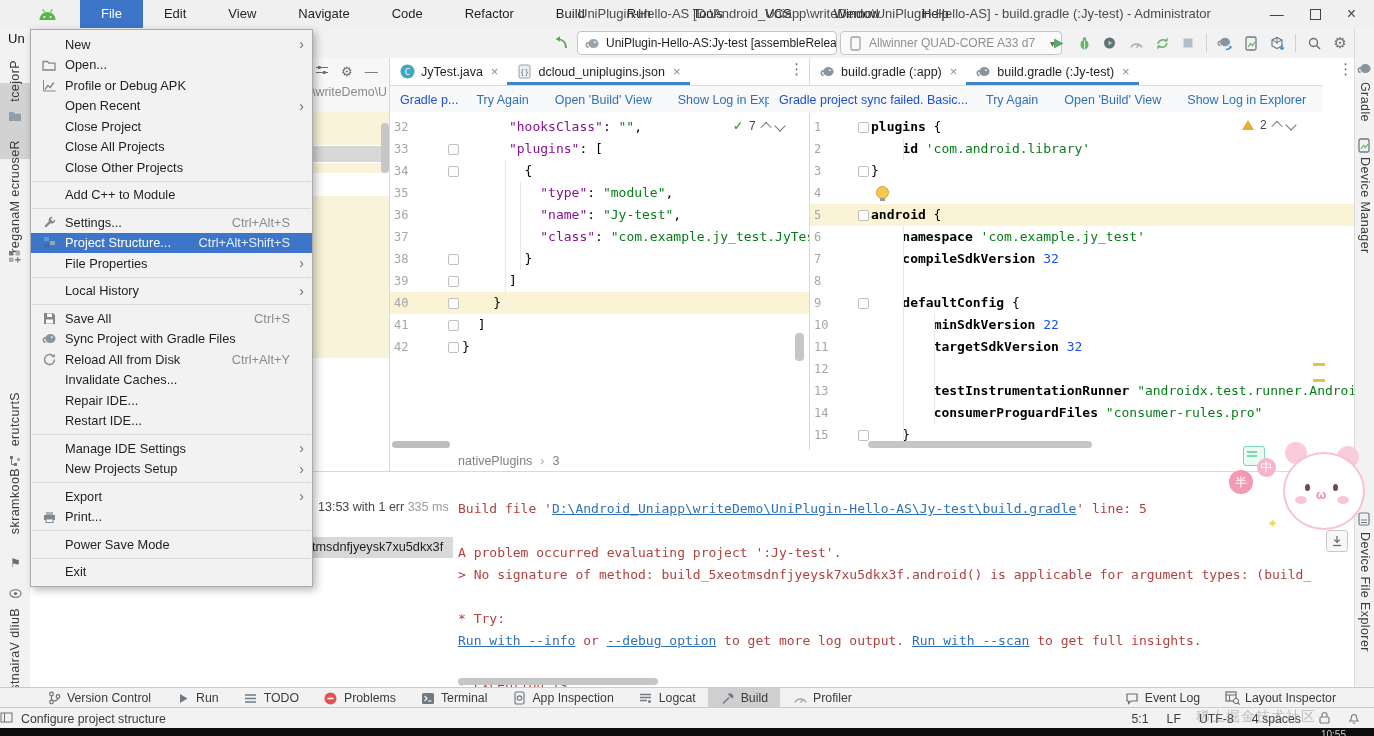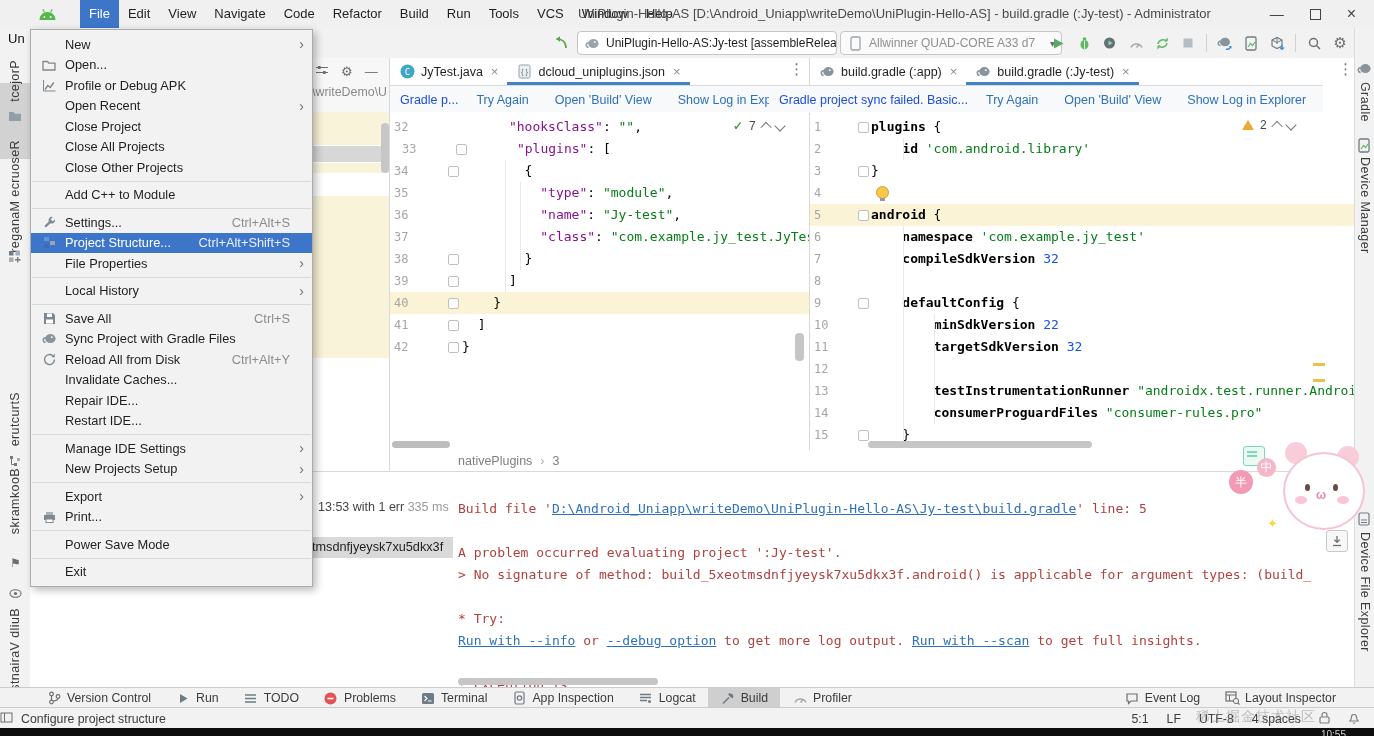--- a/index.html
+++ b/index.html
@@ -4,21 +4,21 @@
 <style>
   html,body{margin:0;padding:0;background:#e9e9e9}
   .screen{position:relative;width:1374px;height:736px;background:#fff;overflow:hidden;
     font-family:"Liberation Sans",sans-serif;font-size:13px;color:#1f1f1f;-webkit-font-smoothing:antialiased}
   .abs{position:absolute}
   .ic{display:inline-flex;align-items:center;justify-content:center;width:16px;height:16px;flex:0 0 auto}
 
   
   .titlebar{position:absolute;left:0;top:0;width:1374px;height:28px;background:#f0f0f0;border-bottom:1px solid #dcdcdc}
   .menubar{position:absolute;left:80px;top:0;height:28px;display:flex;align-items:stretch}
-  .menu-item{padding:0 9px;line-height:28px;color:#1f1f1f;cursor:default}
+  .menu-item{padding:0 21px;line-height:28px;color:#1f1f1f;cursor:default}
   .menu-item.active{background:#3d76c9;color:#fff}
   .win-title{position:absolute;left:578px;top:0;line-height:28px;color:#4a4a4a;white-space:nowrap}
   .winctl{position:absolute;top:0;height:28px;display:flex;align-items:center;gap:26px}
   .wbtn{color:#444;font-size:14px;line-height:28px}
   .maxbox{width:9px;height:9px;border:1.2px solid #444}
 
   
   .toolbar{position:absolute;left:0;top:28px;width:1374px;height:30px;background:#f2f2f2;border-bottom:1px solid #d6d6d6}
   .combo{position:absolute;top:3px;height:22px;background:#fff;border:1px solid #c6c6c6;border-radius:4px;
     display:flex;align-items:center;gap:6px;padding:0 6px;font-size:12px;white-space:nowrap;overflow:hidden}
@@ -391,21 +391,21 @@
   </div>
   <div class="notif" style="left:769px;width:544px;padding-left:10px">
     <span class="msg">Gradle project sync failed. Basic...</span>
     <span class="nlink">Try Again</span>
     <span class="nlink">Open 'Build' View</span>
     <span class="nlink">Show Log in Explorer</span>
   </div>
 
   <div class="editor" id="editor-left" style="left:390px;width:419px;height:337px;padding-top:4px">
       <div class="erow"><span class="gnum" style="width: 50px; padding-left: 4px;">32</span><span class="gfold" style="width: 18px;"></span><span class="code"><span class="tp">      </span><span class="tk">"hooksClass"</span><span class="tp">: </span><span class="ts">""</span><span class="tp">,</span></span></div>
-      <div class="erow"><span class="gnum" style="width: 50px; padding-left: 12px;">33</span><span class="gfold" style="width: 18px;"><span class="foldbox"></span></span><span class="code"><span class="tp">      </span><span class="tk">"plugins"</span><span class="tp">: [</span></span></div>
+      <div class="erow"><span class="gnum" style="width: 50px; padding-left: 4px;">33</span><span class="gfold" style="width: 18px;"><span class="foldbox"></span></span><span class="code"><span class="tp">      </span><span class="tk">"plugins"</span><span class="tp">: [</span></span></div>
       <div class="erow"><span class="gnum" style="width: 50px; padding-left: 4px;">34</span><span class="gfold" style="width: 18px;"><span class="foldbox"></span></span><span class="code"><span class="tp">        {</span></span></div>
       <div class="erow"><span class="gnum" style="width: 50px; padding-left: 4px;">35</span><span class="gfold" style="width: 18px;"></span><span class="code"><span class="tp">          </span><span class="tk">"type"</span><span class="tp">: </span><span class="ts">"module"</span><span class="tp">,</span></span></div>
       <div class="erow"><span class="gnum" style="width: 50px; padding-left: 4px;">36</span><span class="gfold" style="width: 18px;"></span><span class="code"><span class="tp">          </span><span class="tk">"name"</span><span class="tp">: </span><span class="ts">"Jy-test"</span><span class="tp">,</span></span></div>
       <div class="erow"><span class="gnum" style="width: 50px; padding-left: 4px;">37</span><span class="gfold" style="width: 18px;"></span><span class="code"><span class="tp">          </span><span class="tk">"class"</span><span class="tp">: </span><span class="ts">"com.example.jy_test.JyTest"</span></span></div>
       <div class="erow"><span class="gnum" style="width: 50px; padding-left: 4px;">38</span><span class="gfold" style="width: 18px;"><span class="foldbox"></span></span><span class="code"><span class="tp">        }</span></span></div>
       <div class="erow"><span class="gnum" style="width: 50px; padding-left: 4px;">39</span><span class="gfold" style="width: 18px;"><span class="foldbox"></span></span><span class="code"><span class="tp">      ]</span></span></div>
       <div class="erow hl"><span class="gnum" style="width: 50px; padding-left: 4px;">40</span><span class="gfold" style="width: 18px;"><span class="foldbox"></span></span><span class="code"><span class="tp">    }</span></span></div>
       <div class="erow"><span class="gnum" style="width: 50px; padding-left: 4px;">41</span><span class="gfold" style="width: 18px;"><span class="foldbox"></span></span><span class="code"><span class="tp">  ]</span></span></div>
       <div class="erow"><span class="gnum" style="width: 50px; padding-left: 4px;">42</span><span class="gfold" style="width: 18px;"><span class="foldbox"></span></span><span class="code"><span class="tp">}</span></span></div>
     </div>

